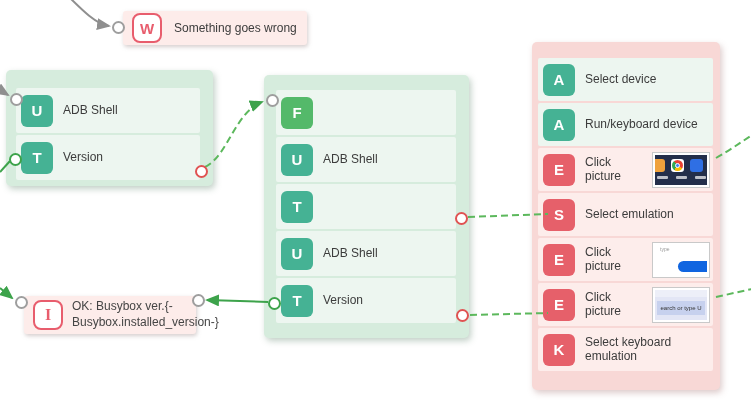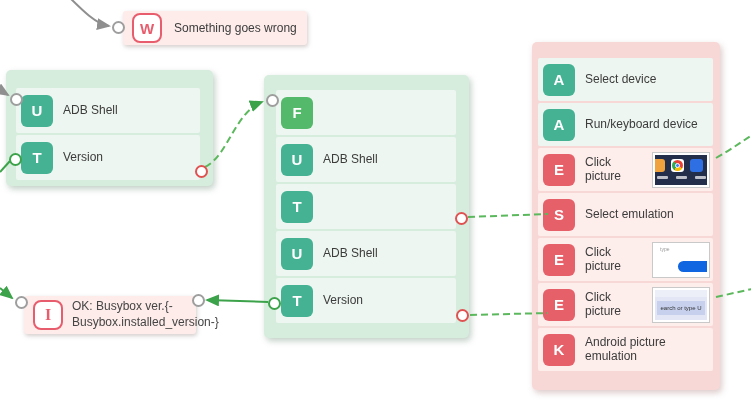--- a/index.html
+++ b/index.html
@@ -182,21 +182,21 @@
           <div class="th-inner th-search-bar">
             <div class="th-strip"></div>
             <div class="th-sfield">
               <span>earch or type U</span>
             </div>
           </div>
         </div>
       </div>
       <div class="action-row row-pink">
         <span class="action-icon icon-red">K</span>
-        <span class="action-label">Android picture emulation</span>
+        <span class="action-label">Select keyboard emulation</span>
       </div>
     </div>
 
   <div id="node-info" class="flow-node">
     <span class="outline-icon">I</span>
     <span class="info-text">
       <span>OK: Busybox ver.{-</span><br>
       <span>Busybox.installed_version-}</span>
     </span>
   </div>

